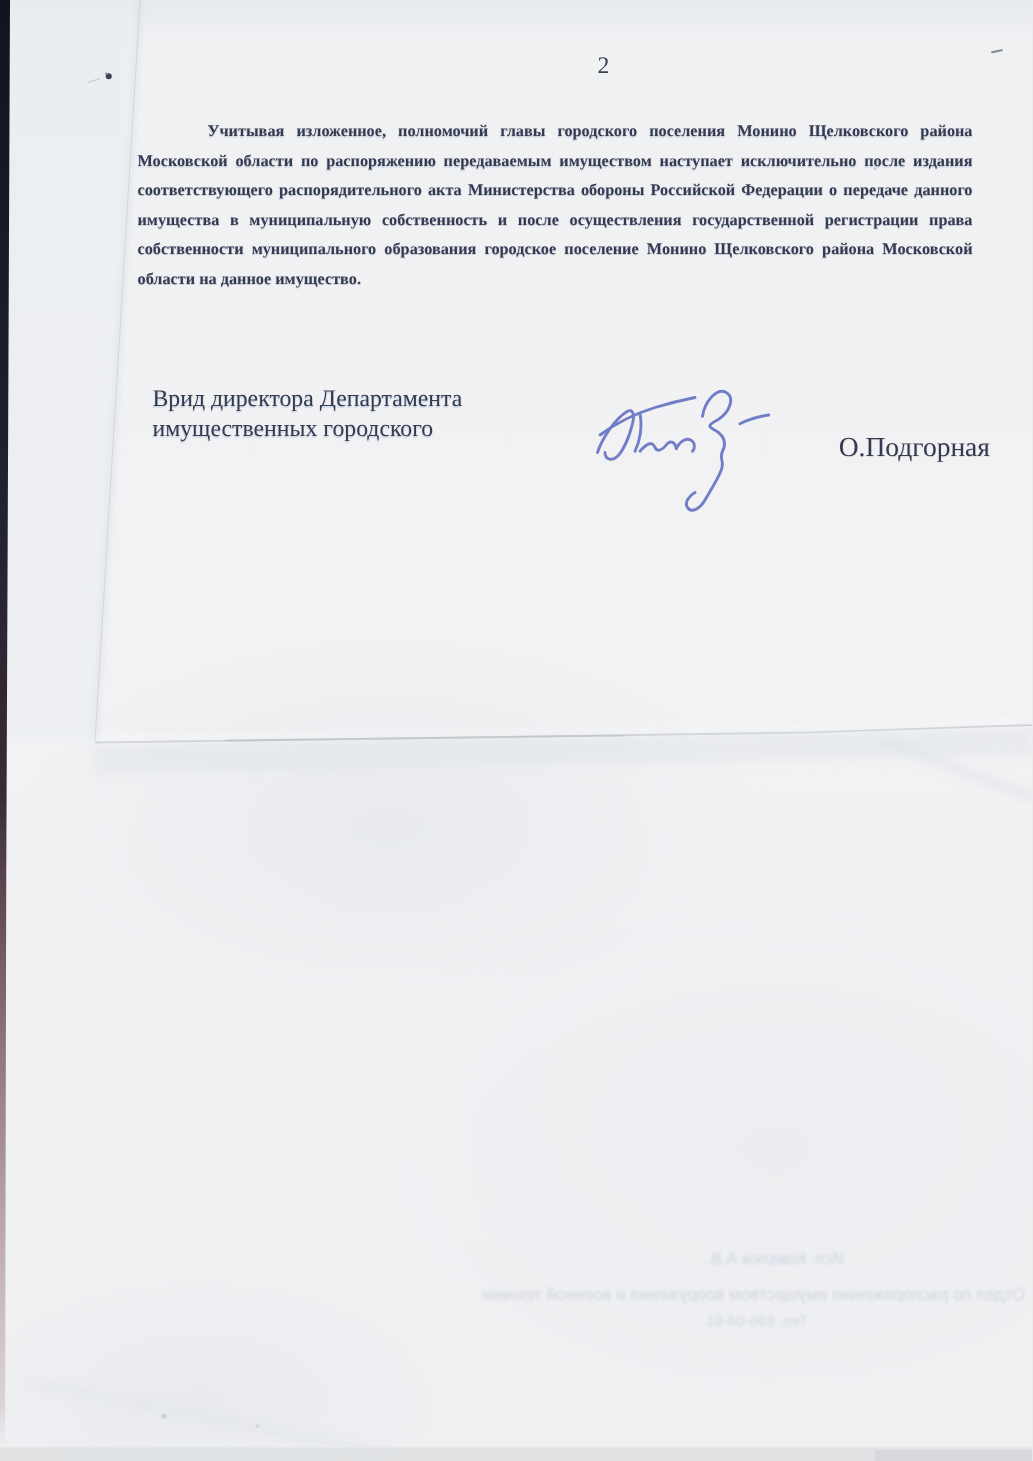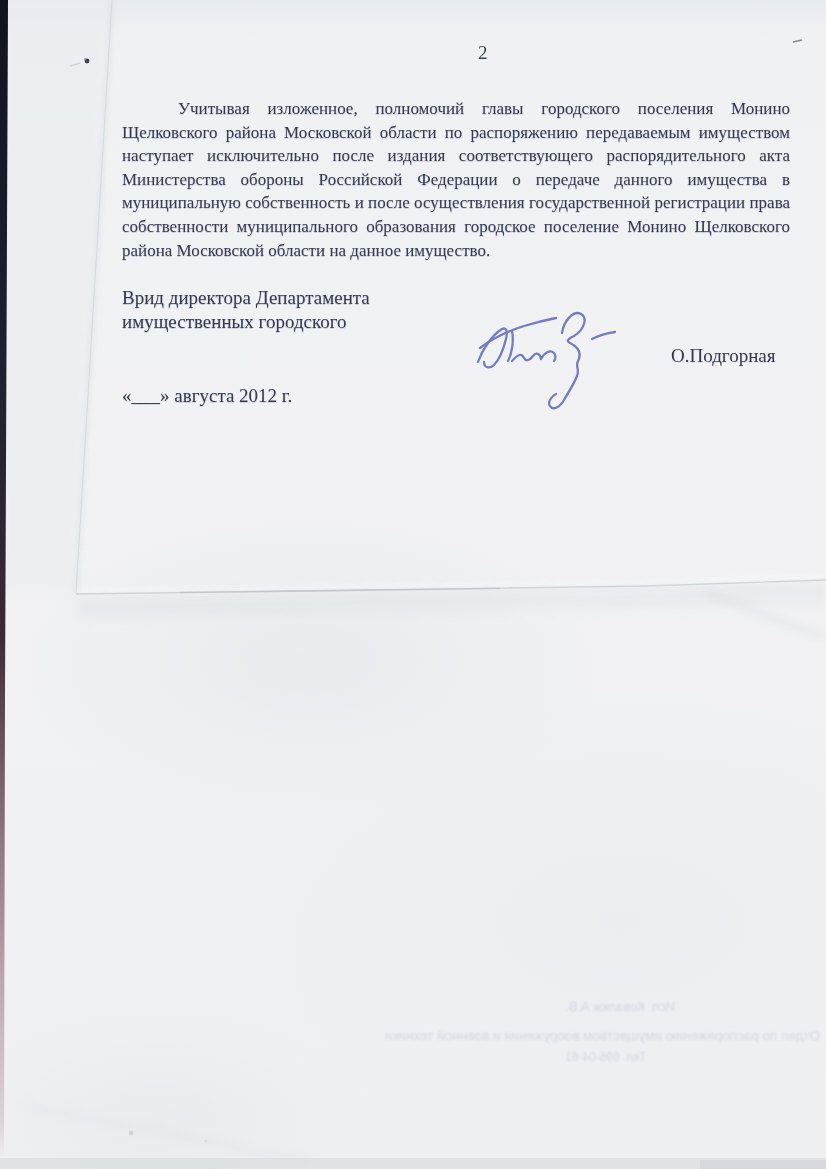--- a/index.html
+++ b/index.html
@@ -15,38 +15,39 @@
       radial-gradient(ellipse 520px 320px at 620px 920px, rgba(232,234,237,.55), transparent 72%),
       radial-gradient(ellipse 300px 160px at 160px 1120px, rgba(224,227,231,.4), transparent 70%),
       linear-gradient(180deg,#f0f1f3 0%, #f2f2f4 45%, #eff0f2 100%);
   }
   .artifacts{position:absolute;left:0;top:0;pointer-events:none;}
   .pagenum{
     position:absolute;left:478px;top:42px;
     font-size:19px;color:#3a4056;
   }
   .body-par{
-    position:absolute;left:122px;top:80px;width:668px;
-    font-size:17px;line-height:23.6px;color:#343a52;
+    position:absolute;left:110px;top:80px;width:668px;
+    font-size:13px;line-height:23.6px;color:#343a52;
     text-align:justify;text-indent:56px;
     text-shadow:0.6px 0.6px 0 rgba(150,60,80,.14), -0.6px 1px 0 rgba(70,170,200,.18);
+    font-weight:bold;
   }
   .sig-block{
-    position:absolute;left:122px;top:286px;
+    position:absolute;left:122px;top:308px;
     font-size:19px;line-height:23.6px;color:#343a52;
     text-shadow:0.6px 0.6px 0 rgba(150,60,80,.12), -0.6px 1.1px 0 rgba(70,170,200,.2);
   }
   .date-block{
     position:absolute;left:122px;top:384px;
     font-size:19px;line-height:24px;color:#343a52;
     text-shadow:0.6px 0.6px 0 rgba(150,60,80,.12), -0.6px 1px 0 rgba(70,170,200,.16);
   }
   .signer{
     position:absolute;left:671px;top:345px;
-    font-size:19px;color:#343a52;
+    font-size:22px;color:#343a52;
     text-shadow:0.5px 0.5px 0 rgba(150,60,80,.12);
     text-align:right;
   }
   .sig-svg{position:absolute;left:468px;top:298px;pointer-events:none;}
   .bleed{
     position:absolute;
     font-family:"Liberation Sans","DejaVu Sans",sans-serif;
     color:#96a0c2;opacity:.32;filter:blur(1.15px);
     transform:scaleX(-1);transform-origin:center;white-space:nowrap;
   }
@@ -115,21 +116,20 @@
   <div class="pagenum">2</div>
 
   <p class="body-par">Учитывая изложенное, полномочий главы городского поселения Монино Щелковского района Московской области по распоряжению передаваемым имуществом наступает исключительно после издания соответствующего распорядительного акта Министерства обороны Российской Федерации о передаче данного имущества в муниципальную собственность и после осуществления государственной регистрации права собственности муниципального образования городское поселение Монино Щелковского района Московской области на данное имущество.</p>
 
   <div class="sig-block">
     <div>Врид директора Департамента</div>
     <div>имущественных городского</div>
   </div>
 
   <div class="date-block">
-    <div>«___» августа 2012 г.</div>
   </div>
 
   <svg class="sig-svg" width="165" height="132" viewBox="0 0 165 132">
     <g fill="none" stroke="#6673c2" stroke-width="2.3" stroke-linecap="round" stroke-linejoin="round" opacity="0.92">
       <path d="M12,50 C24,41 40,33 56,28 C66,25 78,22 88,20"></path>
       <path d="M10,64 C14,52 24,37 34,31 C38,29 40,33 38,41 C35,53 30,63 26,67 C22,71 16,70 16,64"></path>
       <path d="M44,33 C46,43 44,55 40,63"></path>
       <path d="M44,63 C50,56 54,55 56,60 C58,64 62,62 65,58 C68,54 72,55 73,61 C76,55 82,51 86,55 C88,57 88,61 86,63"></path>
       <path d="M94,35 C96,22 106,12 113,16 C120,20 116,32 106,38 C100,41 98,43 102,45 C110,49 114,55 110,63 C107,69 112,71 109,78 C106,86 100,95 96,102 C92,109 85,113 82,108 C79,104 84,98 88,96"></path>
       <path d="M124,41 C132,37 140,35 147,34"></path>

